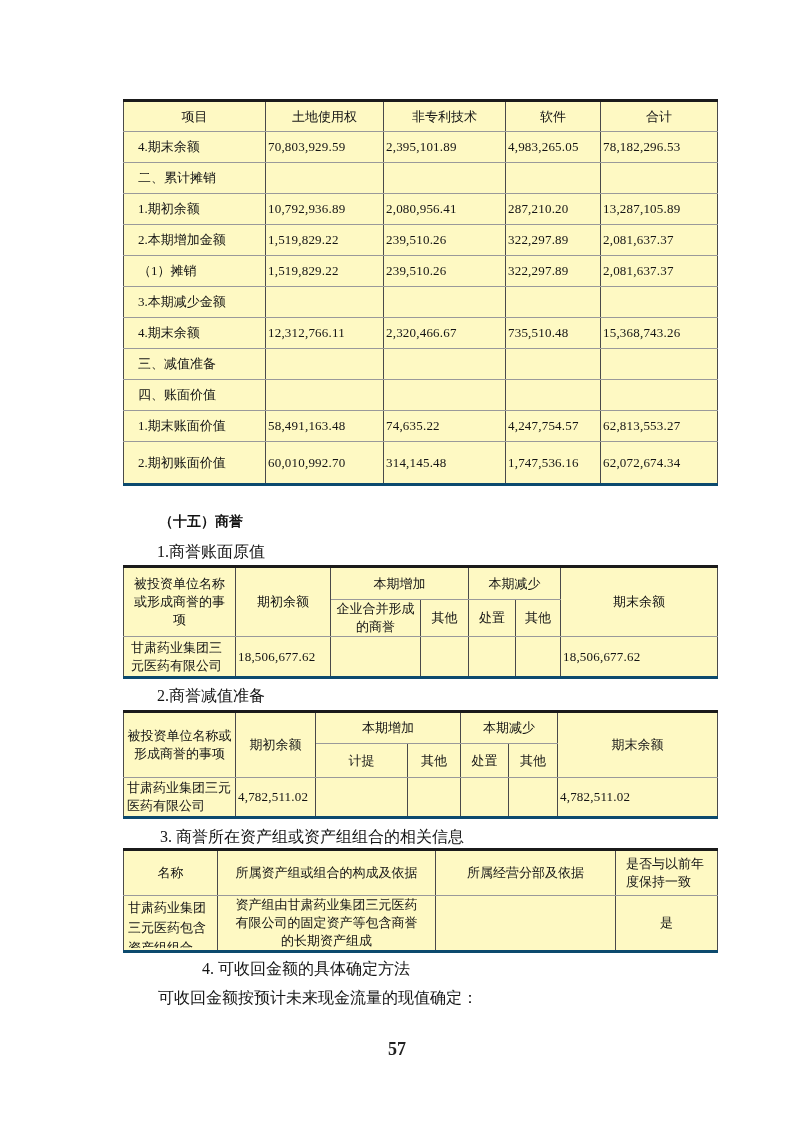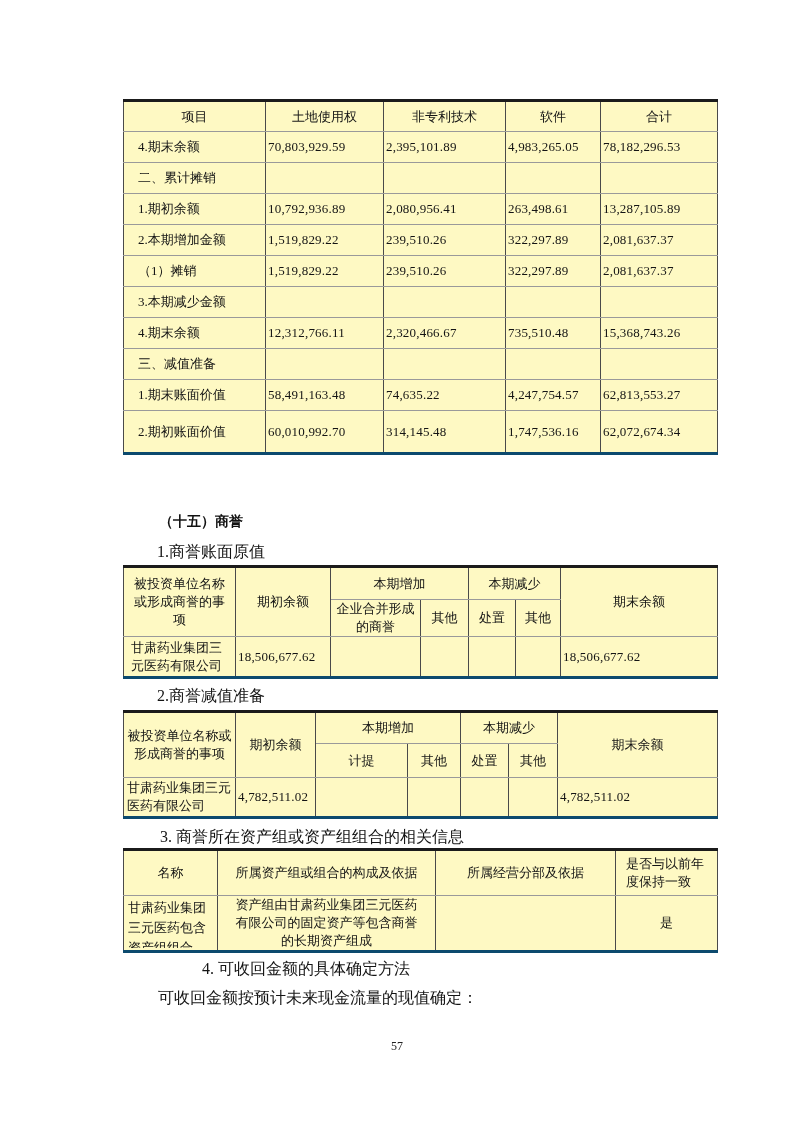--- a/index.html
+++ b/index.html
@@ -50,21 +50,21 @@
   .heading-bold {
     position:absolute;
     font-size:14px; font-weight:bold; color:#111; white-space:nowrap;
   }
   .heading-sub, .body-text {
     position:absolute;
     font-size:16px; color:#141414; white-space:nowrap;
   }
   .page-number {
     position:absolute; left:0; right:0; text-align:center;
-    font-size:12px; color:#222;
+    font-size:18px; color:#222;font-weight:bold;
   }
 </style>
 </head>
 <body>
 
 <div class="page">
 
   <table class="fin" style="left:123px; top:99px; width:594px;">
     <colgroup>
       <col style="width:142px">
@@ -92,21 +92,21 @@
       <td class="c-label">二、累计摊销</td>
       <td class="c-num"></td>
       <td class="c-num"></td>
       <td class="c-num"></td>
       <td class="c-num"></td>
     </tr>
     <tr style="height:31px">
       <td class="c-label">1.期初余额</td>
       <td class="c-num">10,792,936.89</td>
       <td class="c-num">2,080,956.41</td>
-      <td class="c-num">263,498.61</td>
+      <td class="c-num">287,210.20</td>
       <td class="c-num">13,287,105.89</td>
     </tr>
     <tr style="height:31px">
       <td class="c-label">2.本期增加金额</td>
       <td class="c-num">1,519,829.22</td>
       <td class="c-num">239,510.26</td>
       <td class="c-num">322,297.89</td>
       <td class="c-num">2,081,637.37</td>
     </tr>
     <tr style="height:31px">
@@ -125,20 +125,27 @@
     </tr>
     <tr style="height:31px">
       <td class="c-label">4.期末余额</td>
       <td class="c-num">12,312,766.11</td>
       <td class="c-num">2,320,466.67</td>
       <td class="c-num">735,510.48</td>
       <td class="c-num">15,368,743.26</td>
     </tr>
     <tr style="height:31px">
       <td class="c-label">三、减值准备</td>
+      <td class="c-num"></td>
+      <td class="c-num"></td>
+      <td class="c-num"></td>
+      <td class="c-num"></td>
+    </tr>
+    <tr style="height:31px">
+      <td class="c-label">四、账面价值</td>
       <td class="c-num"></td>
       <td class="c-num"></td>
       <td class="c-num"></td>
       <td class="c-num"></td>
     </tr>
     <tr style="height:31px">
       <td class="c-label">1.期末账面价值</td>
       <td class="c-num">58,491,163.48</td>
       <td class="c-num">74,635.22</td>
       <td class="c-num">4,247,754.57</td>

